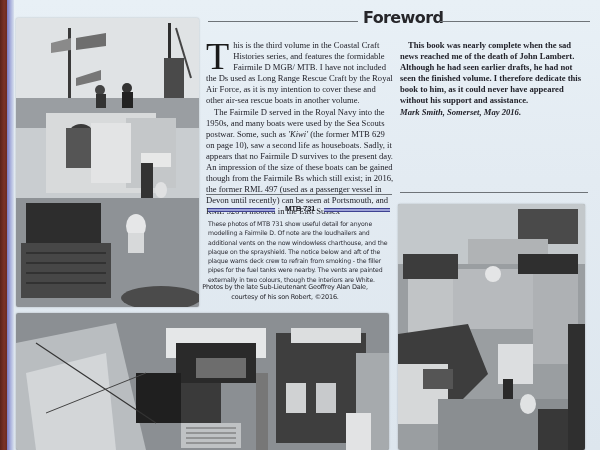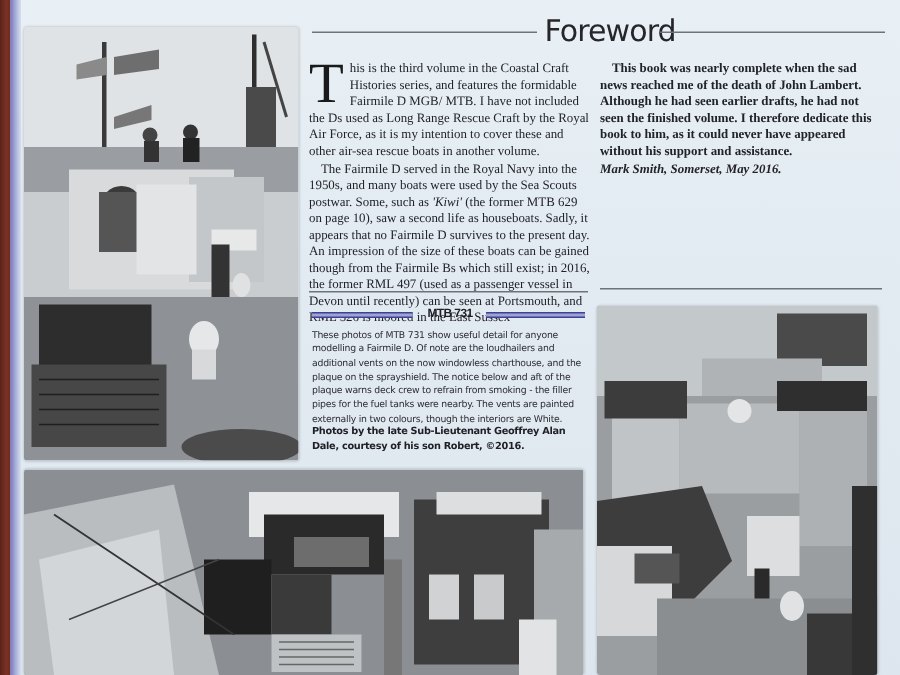--- a/index.html
+++ b/index.html
@@ -22,21 +22,21 @@
     position: absolute; left: 7px; top: 0; width: 7px; height: 450px;
     background: linear-gradient(90deg, #7a78c0 0%, #a9b0dc 50%, #d7e0ee 100%);
   }
 
   
   .header { position: absolute; left: 205px; top: 4px; width: 390px; height: 28px; }
   .header .rule-l { position: absolute; left: 3px; top: 17px; width: 150px; height: 1px; background: #6e7378; }
   .header .rule-r { position: absolute; left: 235px; top: 17px; width: 150px; height: 1px; background: #6e7378; }
   .header .title {
     position: absolute; left: 158px; top: 4px; width: 75px;
-    font-family: "DejaVu Sans", sans-serif; font-weight: normal; font-size: 20px;
+    font-family: "DejaVu Sans", sans-serif; font-weight: bold; font-size: 16px;
     letter-spacing: -0.6px; color: #26262a; text-align: right;
   }
 
   
   .photo { position: absolute; overflow: hidden; border-radius: 2px; box-shadow: 0 0 2px rgba(0,0,0,0.25); }
   .photo svg { display: block; width: 100%; height: 100%; }
   .photo-1 { left: 16px; top: 18px; width: 183px; height: 289px; }
   .photo-2 { left: 16px; top: 313px; width: 373px; height: 137px; }
   .photo-3 { left: 398px; top: 204px; width: 187px; height: 246px; }
 
@@ -66,23 +66,23 @@
     position: absolute; left: 68px; top: 0; width: 48px; text-align: center;
     font-family: Liberation Sans, sans-serif; font-weight: bold; font-size: 8px;
     letter-spacing: -0.4px; color: #1f1f25;
   }
   .box-body {
     position: absolute; left: 208px; top: 219px; width: 184px;
     font-family: "DejaVu Sans", sans-serif; font-size: 6.2px; line-height: 9.3px;
     color: #2c2c34; letter-spacing: -0.15px;
   }
   .box-credit {
-    position: absolute; left: 208px; top: 283px; width: 184px;
-    font-family: "DejaVu Sans", sans-serif; font-weight: bold; font-size: 6.5px; line-height: 9.5px;
-    color: #1f1f25; letter-spacing: -0.2px;
+    position: absolute; left: 193px; top: 283px; width: 184px;
+    font-family: "DejaVu Sans", sans-serif; font-weight: normal; font-size: 6.5px; line-height: 9.5px;
+    color: #1f1f25; letter-spacing: -0.2px; text-align: center;
   }
   em { }
 </style>
 </head>
 <body>
 
 <div class="page">
   <div class="spine"></div>
   <div class="spine-edge"></div>
 

